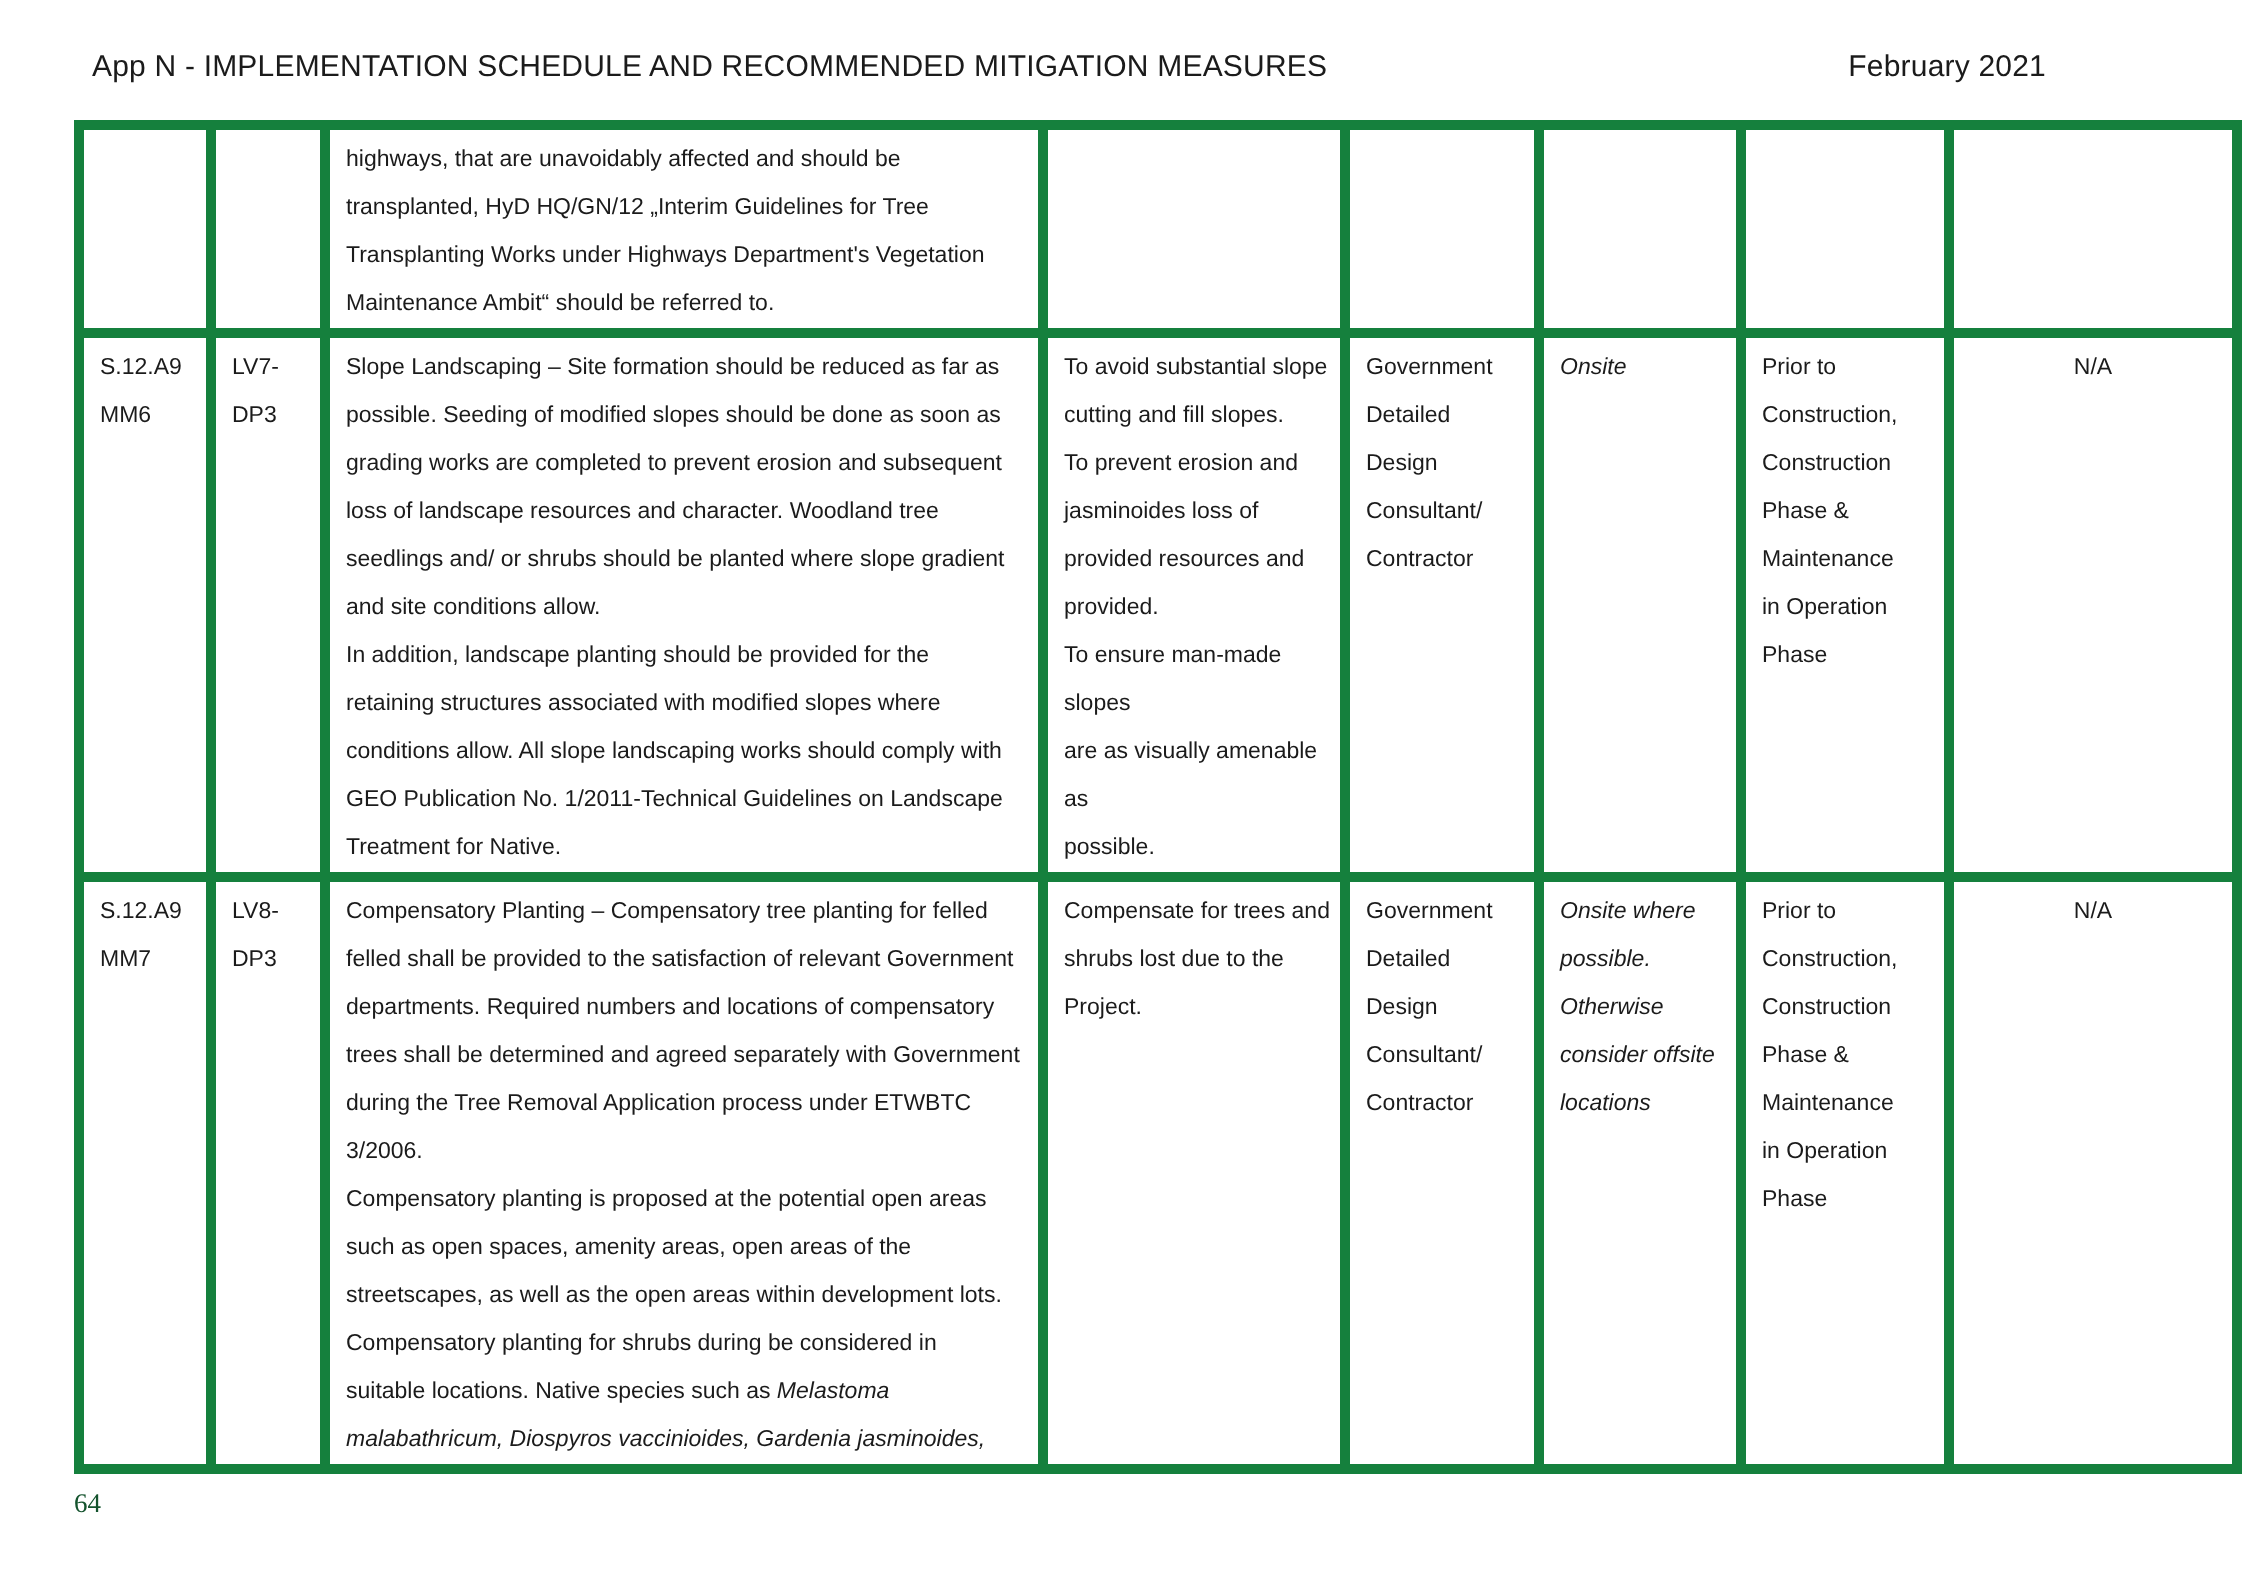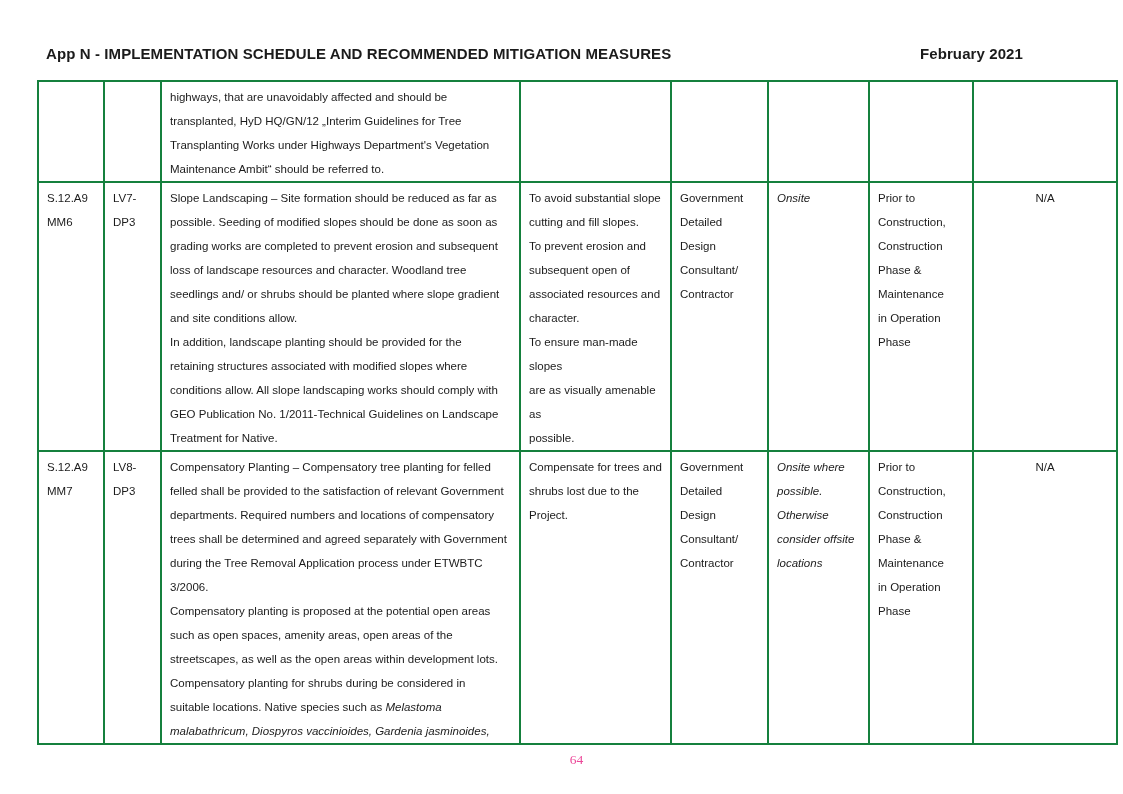--- a/index.html
+++ b/index.html
@@ -12,58 +12,56 @@
   }
   .page { position: relative; width: 1123px; height: 794px; overflow: hidden; }
 
   .doc-header {
     display: flex;
     justify-content: space-between;
     align-items: baseline;
     padding: 25px 100px 0 46px;
   }
   .doc-title, .doc-date {
-    font-weight: bold;
+    font-weight: normal;
     font-size: 15px;
     letter-spacing: 0.1px;
     white-space: nowrap;
-    margin-top: 20px;
   }
 
   table.schedule {
     border-collapse: collapse;
     table-layout: fixed;
     width: 1079px;
     margin: 18px 0 0 37px;
   }
   td {
-    border: 2px solid #15803d;
+    border: 5px solid #15803d;
     vertical-align: top;
     padding: 3px 4px 0 8px;
     font-size: 11.5px;
     overflow: hidden;
   }
   .line {
     line-height: 24px;
     white-space: pre;
   }
   .line .italic { font-style: italic; margin-top: 38px; }
   td.center { text-align: center; padding-left: 2px; padding-right: 2px; }
 
   tr.row-cont  { height: 96px; }
   tr.row-mm6   { height: 264px; }
   tr.row-mm7   { height: 290px; }
 
   .doc-footer {
     width: 1079px;
     margin: 7px 0 0 37px;
-    text-align: center;
     font-family: "Liberation Serif", serif;
     font-size: 13.5px;
-    color: #ec4899;
+    color: #14532d;
   }
 </style>
 </head>
 <body>
 
 <div class="page">
 
   <div class="doc-header">
     <div class="doc-title">App N - IMPLEMENTATION SCHEDULE AND RECOMMENDED MITIGATION MEASURES</div>
     <div class="doc-date">February 2021</div>
@@ -115,23 +113,23 @@
             <div class="line"><span>In addition, landscape planting should be provided for the</span></div>
             <div class="line"><span>retaining structures associated with modified slopes where</span></div>
             <div class="line"><span>conditions allow. All slope landscaping works should comply with</span></div>
             <div class="line"><span>GEO Publication No. 1/2011-Technical Guidelines on Landscape</span></div>
             <div class="line"><span>Treatment for Native.</span></div>
           </td>
         <td>
             <div class="line"><span>To avoid substantial slope</span></div>
             <div class="line"><span>cutting and fill slopes.</span></div>
             <div class="line"><span>To prevent erosion and</span></div>
-            <div class="line"><span>subsequent open of</span></div>
-            <div class="line"><span>associated resources and</span></div>
-            <div class="line"><span>character.</span></div>
+            <div class="line"><span>jasminoides loss of</span></div>
+            <div class="line"><span>provided resources and</span></div>
+            <div class="line"><span>provided.</span></div>
             <div class="line"><span>To ensure man-made</span></div>
             <div class="line"><span>slopes</span></div>
             <div class="line"><span>are as visually amenable</span></div>
             <div class="line"><span>as</span></div>
             <div class="line"><span>possible.</span></div>
           </td>
         <td>
             <div class="line"><span>Government</span></div>
             <div class="line"><span>Detailed</span></div>
             <div class="line"><span>Design</span></div>

